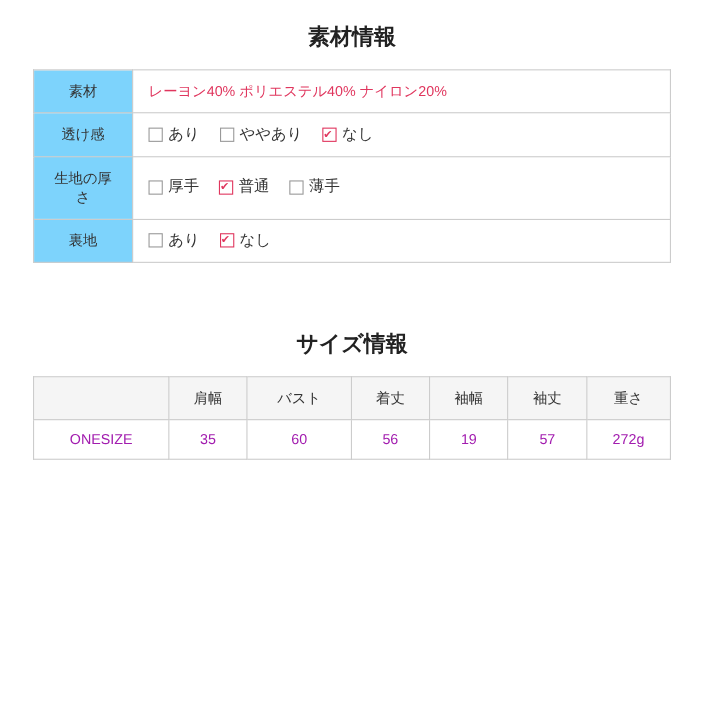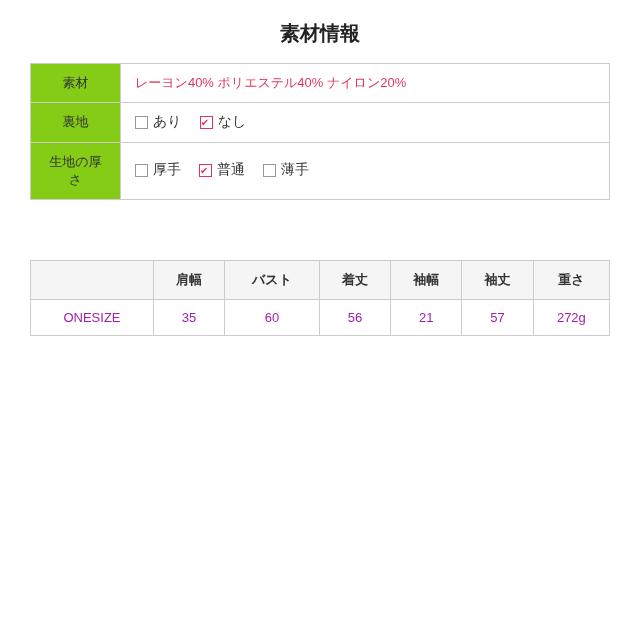--- a/index.html
+++ b/index.html
@@ -39,21 +39,21 @@
       border: 1px solid #ccc;
     }
 
     .material-table td {
       border: 1px solid #ccc;
       padding: 10px 14px;
       vertical-align: middle;
     }
 
     .label-cell {
-      background: #84cc16;
+      background: #7dd3fc;
       text-align: center;
       width: 90px;
       color: #333;
       font-size: 13px;
     }
 
     .value-cell {
       color: #e0365e;
       font-size: 13px;
       margin-left: 40px;
@@ -110,21 +110,21 @@
 
     .size-table th, .size-table td {
       border: 1px solid #ccc;
       padding: 10px 8px;
       text-align: center;
       font-size: 13px;
     }
 
     .size-table th {
       background: #f5f5f5;
-      font-weight: bold;
+      font-weight: normal;
     }
 
     .size-table td {
       color: #a21caf;
     }
 
     .spacer {
       height: 30px;
     }
   </style>
@@ -135,66 +135,80 @@
 
   <h2 class="section-title">素材情報</h2>
 
   <table class="material-table">
     <tbody id="material-tbody">
     <tr>
           <td class="label-cell">素材</td>
           <td class="value-cell">レーヨン40% ポリエステル40% ナイロン20%</td>
         </tr>
         <tr>
-          <td class="label-cell">裏地</td>
+          <td class="label-cell">透け感</td>
           <td class="check-row"><span class="checkbox-item">
               <span class="box"></span>
               <span class="box-label">あり</span>
+            </span><span class="checkbox-item">
+              <span class="box"></span>
+              <span class="box-label">ややあり</span>
             </span><span class="checkbox-item">
               <span class="box checked"></span>
               <span class="box-label">なし</span>
             </span></td>
         </tr>
         <tr>
           <td class="label-cell">生地の厚さ</td>
           <td class="check-row"><span class="checkbox-item">
               <span class="box"></span>
               <span class="box-label">厚手</span>
             </span><span class="checkbox-item">
               <span class="box checked"></span>
               <span class="box-label">普通</span>
             </span><span class="checkbox-item">
               <span class="box"></span>
               <span class="box-label">薄手</span>
             </span></td>
         </tr>
+        <tr>
+          <td class="label-cell">裏地</td>
+          <td class="check-row"><span class="checkbox-item">
+              <span class="box"></span>
+              <span class="box-label">あり</span>
+            </span><span class="checkbox-item">
+              <span class="box checked"></span>
+              <span class="box-label">なし</span>
+            </span></td>
+        </tr>
       </tbody>
   </table>
 
   <div class="spacer"></div>
 
+  <h2 class="size-section-title">サイズ情報</h2>
 
   <table class="size-table">
     <thead id="size-thead">
         <tr>
           <th></th>
           <th>肩幅</th>
           <th>バスト</th>
           <th>着丈</th>
           <th>袖幅</th>
           <th>袖丈</th>
           <th>重さ</th>
         </tr>
       </thead>
     <tbody id="size-tbody">
         <tr>
           <td>ONESIZE</td>
           <td>35</td>
           <td>60</td>
           <td>56</td>
-          <td>21</td>
+          <td>19</td>
           <td>57</td>
           <td>272g</td>
         </tr>
       </tbody>
   </table>
 
 </div>
 
 </body></html>

